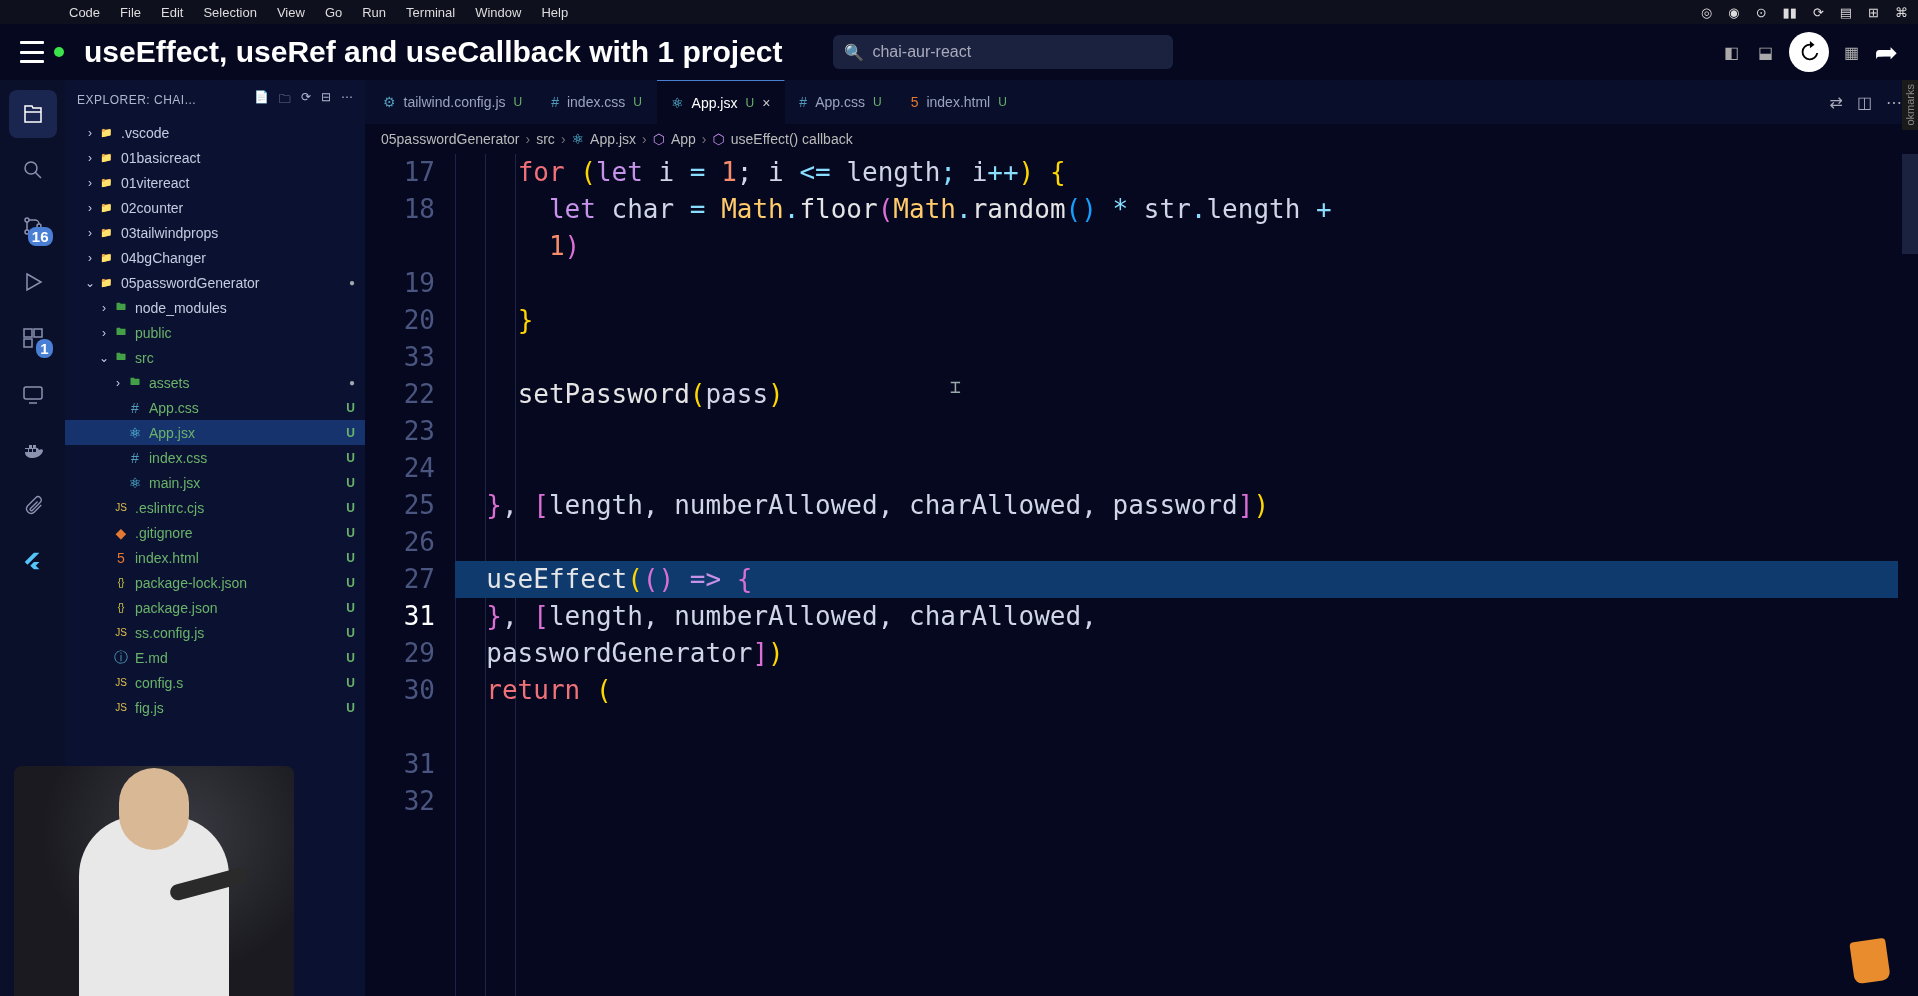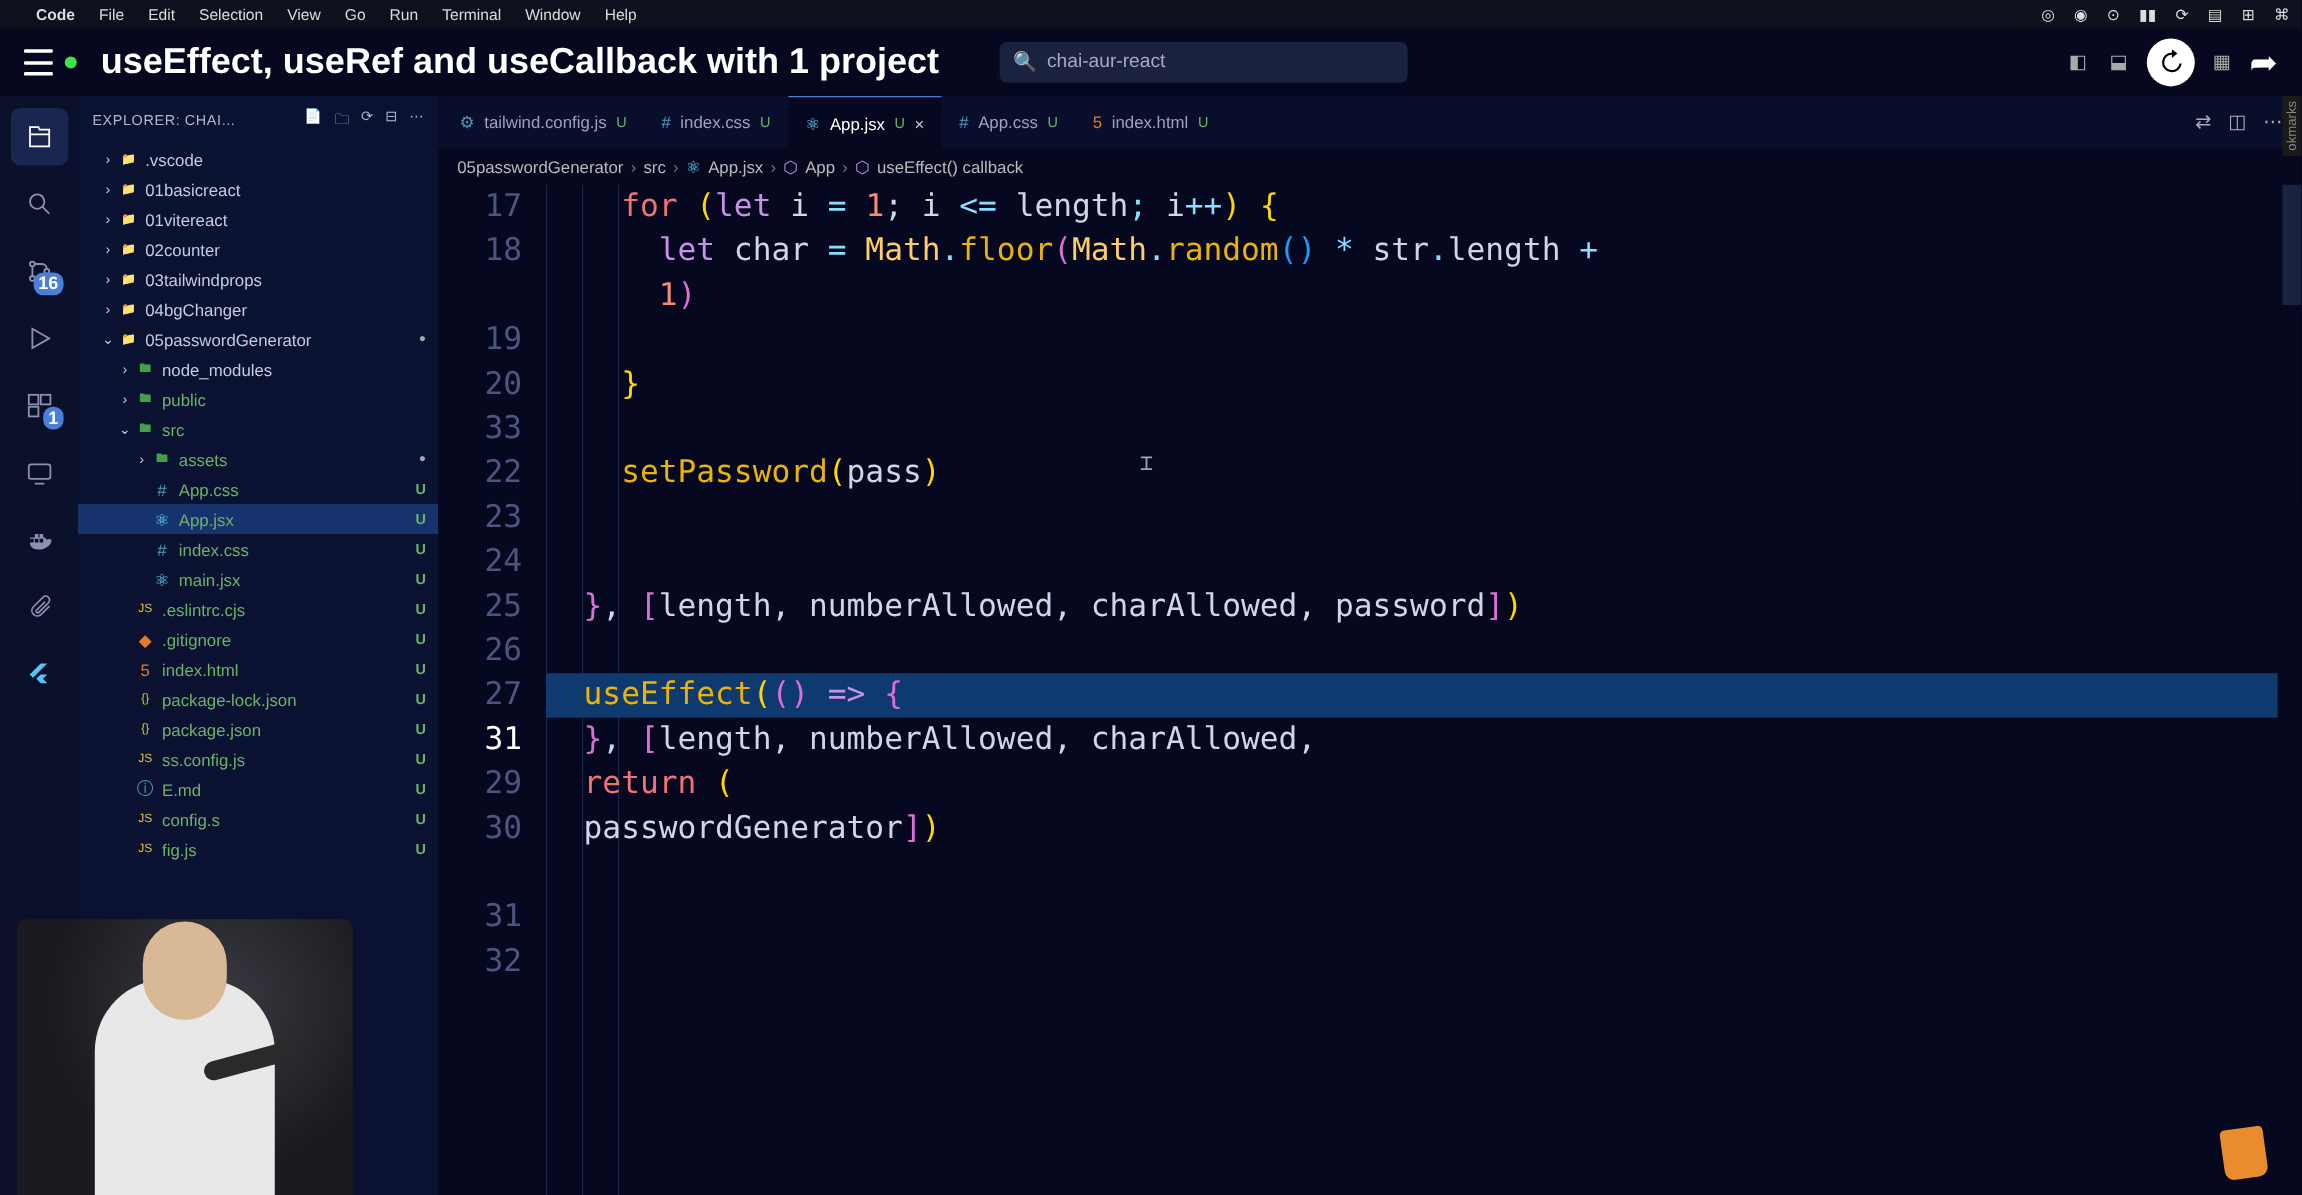--- a/index.html
+++ b/index.html
@@ -19,21 +19,21 @@
   padding: 0 10px;
   gap: 20px;
   font-size: 13px;
   color: #ddd;
   justify-content: space-between;
 }
 .mac-left { display: flex; align-items: center; gap: 20px; }
 .mac-right { display: flex; align-items: center; gap: 16px; }
 .apple-logo { font-size: 15px; }
 .mac-menu-item { font-weight: 400; }
-.mac-menu-item.bold { font-weight: 700; }
+.mac-menu-item.bold { font-weight: 400; margin-left: 39px; }
 .video-header {
   height: 56px;
   display: flex;
   align-items: center;
   padding: 0 20px;
   gap: 20px;
 }
 .hamburger {
   width: 24px; height: 22px;
   display: flex; flex-direction: column; justify-content: space-between;
@@ -228,21 +228,21 @@
   z-index: 0;
 }
 .code-line span { position: relative; z-index: 1; }
 
 .tk-kw { color: #f07178; }
 .tk-kw2 { color: #c792ea; }
 .tk-id { color: #d0d6e8; }
 .tk-op { color: #89ddff; }
 .tk-num { color: #f78c6c; }
 .tk-ns { color: #ffcb6b; }
-.tk-fn { color: #eab308; margin-top: 44px; }
+.tk-fn { color: #e5e5e5; margin-top: 44px; }
 .tk-paren { color: #ffd700; }
 .tk-paren2 { color: #da70d6; }
 .tk-paren3 { color: #179fff; }
 
 .webcam-overlay {
   position: absolute;
   left: 14px;
   bottom: 0;
   width: 280px;
   height: 230px;
@@ -650,22 +650,22 @@
           <div class="code-line"><span>      </span></div>
           <div class="code-line"><span>    </span><span class="tk-paren">}</span></div>
           <div class="code-line"><span></span></div>
           <div class="code-line"><span>    </span><span class="tk-fn">setPassword</span><span class="tk-paren">(</span><span class="tk-id">pass</span><span class="tk-paren">)</span></div>
           <div class="code-line"><span></span></div>
           <div class="code-line"><span></span></div>
           <div class="code-line"><span>  </span><span class="tk-paren2">}</span><span class="tk-id">, </span><span class="tk-paren2">[</span><span class="tk-id">length</span><span class="tk-id">, </span><span class="tk-id">numberAllowed</span><span class="tk-id">, </span><span class="tk-id">charAllowed</span><span class="tk-id">, </span><span class="tk-id">password</span><span class="tk-paren2">]</span><span class="tk-paren">)</span></div>
           <div class="code-line"><span></span></div>
           <div class="code-line"><div class="line-highlight" style="top: 0px; height: 37px;"></div><span>  </span><span class="tk-fn">useEffect</span><span class="tk-paren">(</span><span class="tk-paren2">()</span><span> </span><span class="tk-kw2">=&gt;</span><span> </span><span class="tk-paren2">{</span></div>
           <div class="code-line"><span>  </span><span class="tk-paren2">}</span><span class="tk-id">, </span><span class="tk-paren2">[</span><span class="tk-id">length</span><span class="tk-id">, </span><span class="tk-id">numberAllowed</span><span class="tk-id">, </span><span class="tk-id">charAllowed</span><span class="tk-id">, </span></div>
+          <div class="code-line"><span class="tk-id">  passwordGenerator</span><span class="tk-paren2">]</span><span class="tk-paren">)</span></div>
           <div class="code-line"><span>  </span><span class="tk-kw">return</span><span> </span><span class="tk-paren">(</span></div>
-          <div class="code-line"><span class="tk-id">  passwordGenerator</span><span class="tk-paren2">]</span><span class="tk-paren">)</span></div>
           <div class="code-line"><span></span></div>
           <div style="position: absolute; left: 495px; top: 214px; color: rgb(153, 170, 170); font-size: 18px;">⌶</div>
         </div>
       <div class="minimap"></div>
     </div>
     <div class="cup-icon"></div>
   </div>
 </div>
 
 <div class="webcam-overlay">

